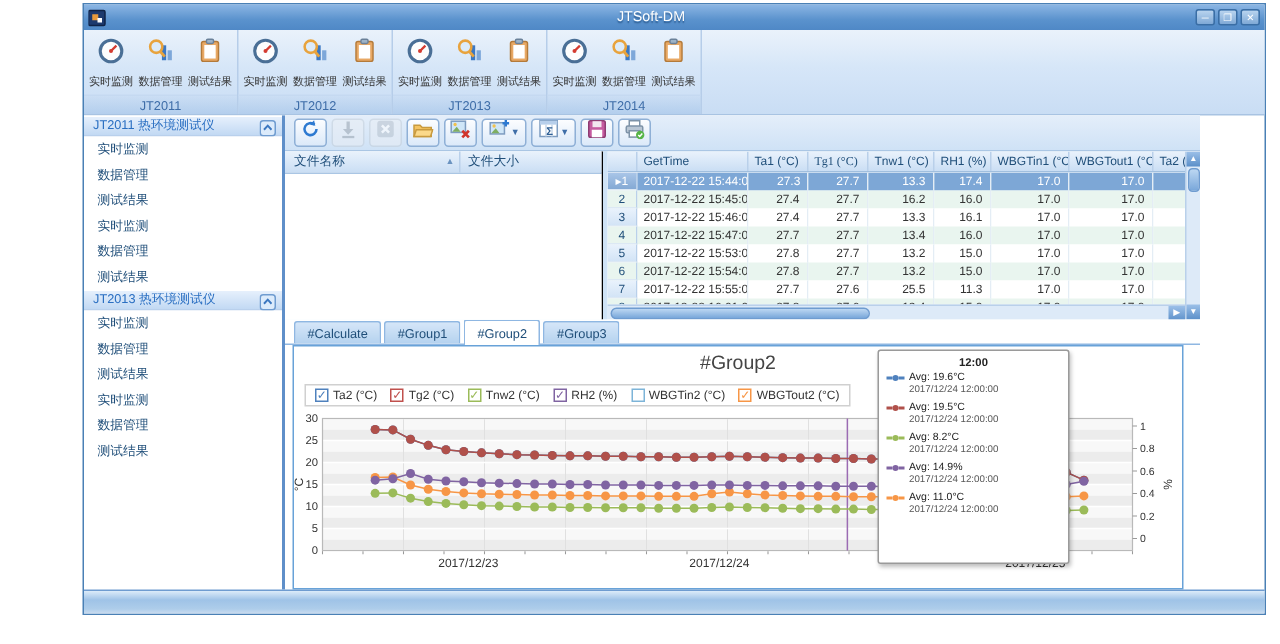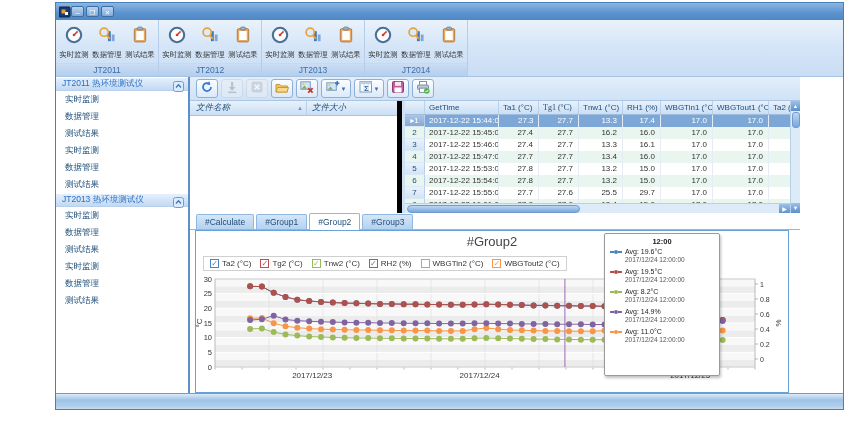--- a/index.html
+++ b/index.html
@@ -26,21 +26,21 @@
   .vsplit { position:absolute; left:132px; top:74px; width:2px; bottom:16px; background:#5f8fc9; cursor:col-resize; }
   
   .content { position:absolute; left:134px; top:74px; width:610px; bottom:16px; background:#fff; }
   .toolbar2 { position:absolute; left:0; top:0; width:100%; height:24px; background:linear-gradient(#e4eefa,#cfe2f6); border-bottom:1px solid #aac6e4; display:flex; align-items:center; gap:3px; padding:0 0 0 6px; }
   .tbtn { width:22px; height:19px; border:1px solid #8fb0d6; border-radius:3px; background:linear-gradient(#fcfdff,#dbe9f9); display:flex; align-items:center; justify-content:center; cursor:pointer; }
   .tbtn.disabled { border-color:#c3ced9; background:#e9eef5; opacity:.55; cursor:default; }
   .tbtn.wide { width:30px; gap:1px; }
   .caret { font-size:6px; color:#3f6ea8; }
   .middle { position:absolute; left:0; top:24px; width:100%; height:112px; display:flex; background:#cfe3f6; }
   
-  .filepanel { width:212px; height:100%; background:#fff; border-right:5px solid #000000; display:flex; flex-direction:column;font-style:italic; }
+  .filepanel { width:212px; height:100%; background:#fff; border-right:1px solid #000000; display:flex; flex-direction:column; }
   .fp-head { height:15px; display:flex; background:linear-gradient(#e9f2fc,#cadef4); border-bottom:1px solid #aac6e4; font-size:8.5px; color:#1f4e79; }
   .fp-col1 { width:117px; display:flex; align-items:center; padding:0 3px 0 6px; border-right:1px solid #b9d0ea; cursor:pointer; }
   .fp-col1 span:first-child { flex:1; }
   .sort { font-size:6px; color:#6a93c0; }
   .fp-col2 { flex:1; display:flex; align-items:center; padding-left:5px; cursor:pointer; }
   .fp-body { flex:1; background:#fff; }
   .hsplit2 { width:3px; background:#cfe3f6; cursor:col-resize; }
   
   .datagrid { flex:1; position:relative; background:#eef4fa; overflow:hidden; }
   .grid-head { position:absolute; left:0; top:0; right:10px; height:14px; display:flex; background:linear-gradient(#e9f2fc,#cadef4); border-bottom:1px solid #9fbede; overflow:hidden; }
@@ -65,21 +65,21 @@
   .tab { height:15px; padding:0 8px; font-size:8.5px; color:#1f4e79; line-height:15px; background:linear-gradient(#d5e6f8,#b5d2ef); border:1px solid #8fb7e2; border-bottom:none; border-radius:2px 2px 0 0; cursor:pointer; }
   .tab.active { background:#ffffff; height:17px; line-height:17px; margin-bottom:-1px; }
   
   .chartpanel { position:absolute; left:5px; top:153px; width:594px; height:163px; border:1px solid #68a2d8; background:#fff; }
   .chart-title { position:absolute; top:3px; left:0; width:100%; text-align:center; font-size:13px; color:#444; }
   .legend { position:absolute; top:25px; left:7px; display:flex; align-items:center; gap:9px; border:1px solid #d0d0d0; padding:2px 6px; background:#fff; }
   .leg-item { display:flex; align-items:center; gap:3px; cursor:pointer; }
   .leg-box { width:9px; height:9px; border:1px solid; background:#fff; font-size:8px; line-height:8px; text-align:center; font-weight:bold; }
   .leg-label { font-size:8px; color:#333; }
   #plot { position:absolute; left:0; top:42px; width:594px; height:118px; }
-  .tooltip { position:absolute; left:389px; top:2px; width:116px; height:143px; background:#fff; border:1px solid #9a9a9a; border-radius:2px; box-shadow:1px 2px 3px rgba(0,0,0,.25); padding:3px 5px; z-index:5;margin-left:19px; }
+  .tooltip { position:absolute; left:389px; top:2px; width:128px; height:143px; background:#fff; border:1px solid #9a9a9a; border-radius:2px; box-shadow:1px 2px 3px rgba(0,0,0,.25); padding:3px 5px; z-index:5; }
   .tt-title { text-align:center; font-size:7.5px; color:#222; font-weight:bold; margin-bottom:2px; }
   .tt-row { display:flex; gap:3px; margin-bottom:5px; align-items:flex-start; }
   .tt-marker { display:flex; align-items:center; margin-top:2px; }
   .tt-line { width:4px; height:1.5px; background:currentColor; }
   .tt-dot { width:4px; height:4px; border-radius:50%; background:currentColor; }
   .tt-avg { font-size:7px; color:#222; }
   .tt-time { font-size:6.5px; color:#555; margin-top:1px; }
   
   .statusbar { position:absolute; left:0; bottom:0; width:100%; height:16px; background:linear-gradient(#dcebf9,#9fc3e7 40%,#aecdea 80%,#cadcf0); border-top:1px solid #6f9cd0; }
 </style>
@@ -90,20 +90,21 @@
   <div class="window">
 
     <div class="titlebar">
       <span class="app-icon">
         <svg width="12" height="12" viewBox="0 0 12 12">
             <rect x="0" y="1" width="11" height="10" rx="1" fill="#1d3a6e" stroke="#0f2347"></rect>
             <rect x="2.5" y="3.5" width="4" height="4" fill="#e89a3c"></rect>
             <rect x="6" y="6" width="3" height="3" fill="#ffffff"></rect>
           </svg>
       </span>
+      <span class="title">JTSoft-DM</span>
       <span class="winbtns">
         <span class="wbtn">─</span>
         <span class="wbtn">❐</span>
         <span class="wbtn">✕</span>
       </span>
     </div>
 
     <div class="ribbon" id="ribbon">
         <div class="rgroup">
           <div class="rbtns">
@@ -419,21 +420,21 @@
                 <div class="gcell" style="width: 52px;">17.0</div>
                 <div class="gcell" style="width: 56px;">17.0</div>
                 <div class="gcell" style="width: 26px;"></div>
               </div>
               <div class="grow">
                 <div class="gcell rownum" style="width: 20px;">7</div>
                 <div class="gcell time" style="width: 74px;">2017-12-22 15:55:00</div>
                 <div class="gcell" style="width: 40px;">27.7</div>
                 <div class="gcell" style="width: 40px;">27.6</div>
                 <div class="gcell" style="width: 44px;">25.5</div>
-                <div class="gcell" style="width: 38px;">29.7</div>
+                <div class="gcell" style="width: 38px;">11.3</div>
                 <div class="gcell" style="width: 52px;">17.0</div>
                 <div class="gcell" style="width: 56px;">17.0</div>
                 <div class="gcell" style="width: 26px;"></div>
               </div>
               <div class="grow alt">
                 <div class="gcell rownum" style="width: 20px;">8</div>
                 <div class="gcell time" style="width: 74px;">2017-12-22 16:01:00</div>
                 <div class="gcell" style="width: 40px;">27.8</div>
                 <div class="gcell" style="width: 40px;">27.6</div>
                 <div class="gcell" style="width: 44px;">13.4</div>

